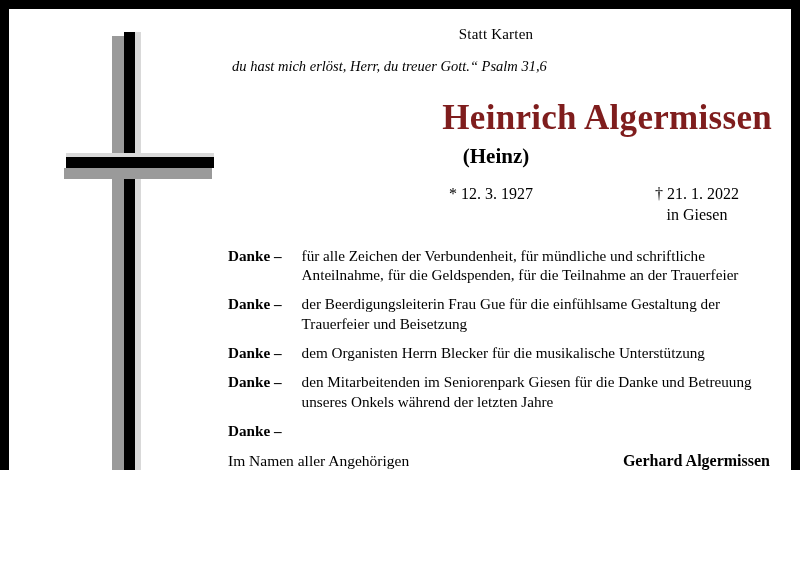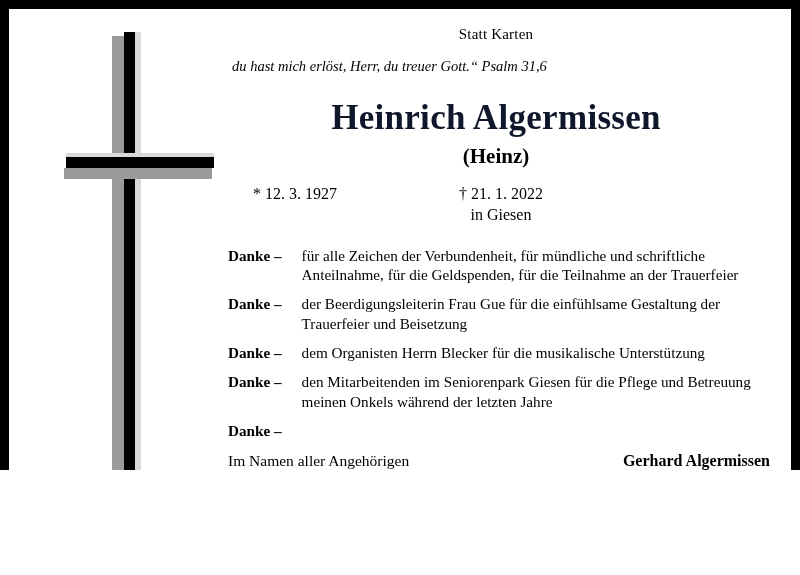--- a/index.html
+++ b/index.html
@@ -114,37 +114,37 @@
   .verse {
     font-style: italic;
     font-size: 14.5px;
     line-height: 1.28;
     color: #000;
     text-align: left;
     padding-left: 12px;
     padding-right: 10px;
   }
   .name {
-    text-align: center;
+    text-align: right;
     font-weight: bold;
     font-size: 35px;
     letter-spacing: 0.3px;
     margin-top: 22px;
-    color: #0f172a;
+    color: #7f1d1d;
   }
   .nickname {
     text-align: center;
     font-weight: bold;
     font-size: 21px;
     margin-top: 6px;
     color: #000;
   }
   .dates {
     display: flex;
-    justify-content: flex-start;
+    justify-content: flex-end;
     gap: 56px;
     margin-top: 14px;
     font-size: 16px;
     color: #000;
   }
   .date-block {
     text-align: center;
     line-height: 1.35;
     min-width: 150px;
   }
@@ -239,21 +239,21 @@
         <div class="thanks-row">
           <span class="thanks-label">Danke –</span>
           <span class="thanks-text">der Beerdigungsleiterin Frau Gue für die einfühlsame Gestaltung der Trauerfeier und Beisetzung</span>
         </div>
         <div class="thanks-row">
           <span class="thanks-label">Danke –</span>
           <span class="thanks-text">dem Organisten Herrn Blecker für die musikalische Unterstützung</span>
         </div>
         <div class="thanks-row">
           <span class="thanks-label">Danke –</span>
-          <span class="thanks-text">den Mitarbeitenden im Seniorenpark Giesen für die Pflege und Betreuung meinen Onkels während der letzten Jahre</span>
+          <span class="thanks-text">den Mitarbeitenden im Seniorenpark Giesen für die Danke und Betreuung unseres Onkels während der letzten Jahre</span>
         </div>
         <div class="thanks-row">
           <span class="thanks-label">Danke –</span>
         </div>
       </div>
 
       <div class="footer">
         <div class="footer-row">
           <span>Im Namen aller Angehörigen</span>
           <span class="footer-signature">Gerhard Algermissen</span>

